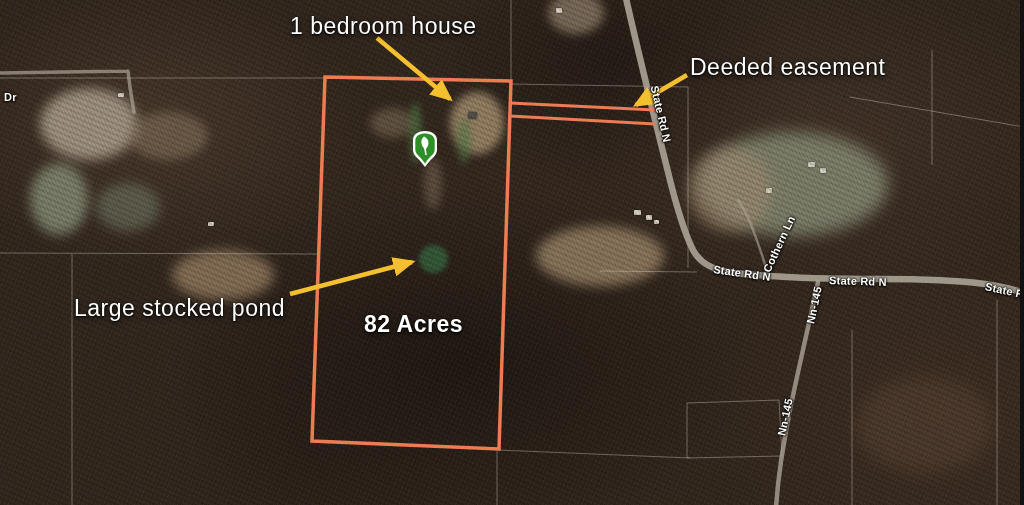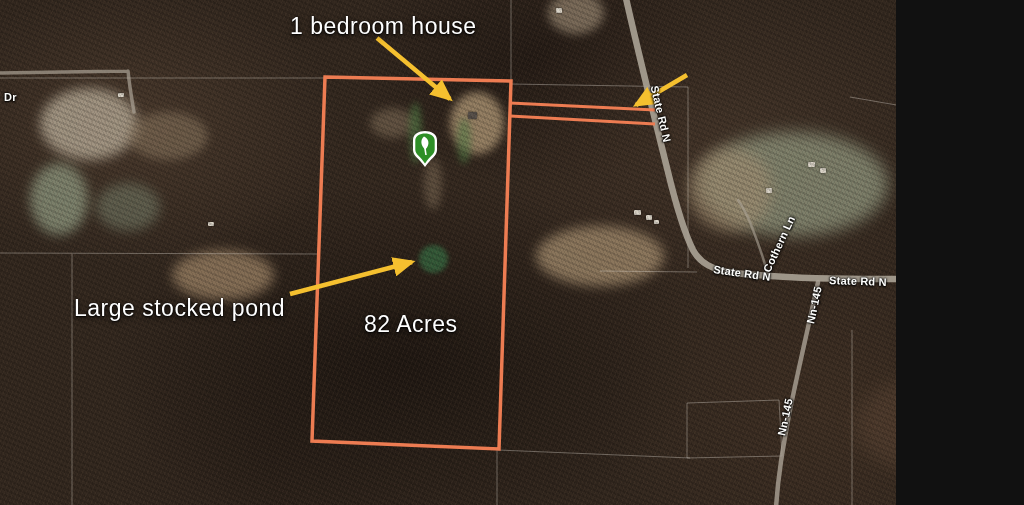--- a/index.html
+++ b/index.html
@@ -1,17 +1,17 @@
 <!DOCTYPE html>
 <html style="--c-parcel: #ED7C52; --c-arrow: #F5C02F; --c-marker: #2E8F27; --c-label: #FFFFFF; --c-road: #ABA396;"><head>
 <meta charset="utf-8">
 <style>
   html,body{margin:0;padding:0;background:#111;}
   .stage{
-    position:relative;width:896px;height:505px;overflow:hidden;
+    position:relative;width:1020px;height:505px;overflow:hidden;
     font-family:"Liberation Sans",sans-serif;
     background-color:#33281f;
     background-image:
       radial-gradient(ellipse 300px 200px at 15% 25%, rgba(92,72,56,.55), transparent 70%),
       radial-gradient(ellipse 420px 260px at 45% 72%, rgba(22,16,12,.65), transparent 70%),
       radial-gradient(ellipse 350px 220px at 82% 28%, rgba(82,64,50,.5), transparent 70%),
       radial-gradient(ellipse 320px 300px at 92% 82%, rgba(72,54,40,.55), transparent 70%),
       radial-gradient(ellipse 260px 180px at 60% 12%, rgba(28,20,16,.6), transparent 70%),
       radial-gradient(ellipse 220px 260px at 30% 92%, rgba(42,32,25,.6), transparent 70%),
       radial-gradient(ellipse 500px 200px at 55% 45%, rgba(58,44,34,.4), transparent 75%);
@@ -125,22 +125,23 @@
   <div class="marker">
     <svg width="28" height="38" viewBox="0 0 28 38">
       <path d="M14,1 C20,1 26,4 26,10 L26,20 C26,26 20,28 14,37 C8,28 2,26 2,20 L2,10 C2,4 8,1 14,1 Z" fill="#ffffff"></path>
       <path d="M14,3.5 C19,3.5 23.7,6 23.7,10.5 L23.7,19.5 C23.7,24.5 18.8,26 14,33.5 C9.2,26 4.3,24.5 4.3,19.5 L4.3,10.5 C4.3,6 9,3.5 14,3.5 Z" fill="var(--c-marker,#2E8F27)"></path>
       <path d="M13,6.5 C18,8.5 19.2,15 14.3,19.5 C9.4,15.5 9.2,9.5 13,6.5 Z" fill="#ffffff"></path>
       <path d="M15,25 L13.6,16" stroke="#ffffff" stroke-width="1.6" fill="none"></path>
     </svg>
   </div>
 
   <div class="annotation" style="left:290px;top:13px;">1 bedroom house</div>
+  <div class="annotation" style="left:690px;top:54px;">Deeded easement</div>
   <div class="annotation" style="left:74px;top:295px;">Large stocked pond</div>
-  <div class="annotation" style="left:364px;top:311px;">82 Acres</div>
+  <div class="annotation" style="left:364px;top:311px;font-weight:bold;">82 Acres</div>
 
   <div class="roadlabel" style="left:4px;top:66px;margin-top:25px;">Dr</div>
   <div class="roadlabel" style="left:661px;top:114px;transform:translate(-50%,-50%) rotate(77deg);">State Rd N</div>
   <div class="roadlabel" style="left:742px;top:273px;transform:translate(-50%,-50%) rotate(8deg);">State Rd N</div>
   <div class="roadlabel" style="left:858px;top:281px;transform:translate(-50%,-50%) rotate(2deg);">State Rd N</div>
   <div class="roadlabel" style="left:1008px;top:291px;transform:translate(-50%,-50%) rotate(12deg);">State Rd</div>
   <div class="roadlabel" style="left:779px;top:244px;transform:translate(-50%,-50%) rotate(-65deg);">Cothern Ln</div>
   <div class="roadlabel" style="left:814px;top:305px;transform:translate(-50%,-50%) rotate(-78deg);">Nn-145</div>
   <div class="roadlabel" style="left:785px;top:417px;transform:translate(-50%,-50%) rotate(-78deg);">Nn-145</div>
 

